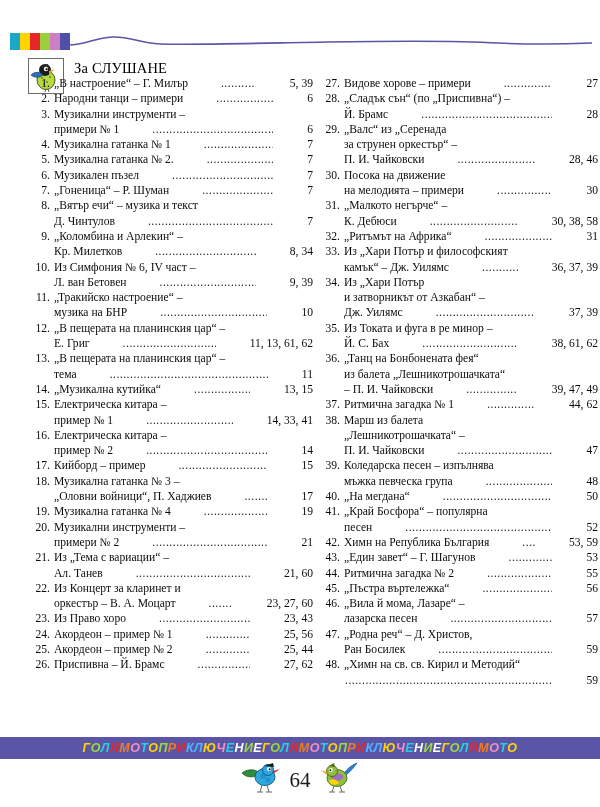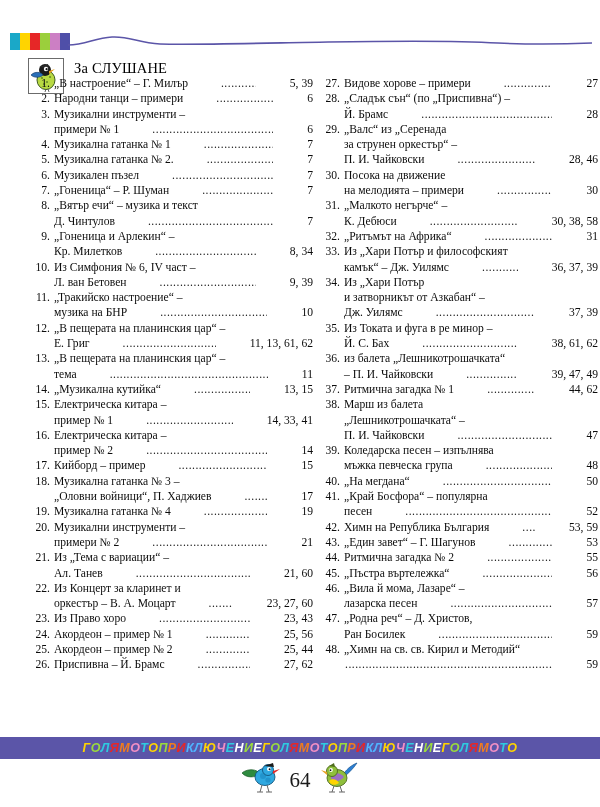--- a/index.html
+++ b/index.html
@@ -256,21 +256,21 @@
             <span class="num">8.</span>
             <span class="line">„Вятър ечи“ – музика и текст</span>
             <span class="line has-leader">
               <span class="txt">Д. Чинтулов</span>
               <span class="leader">..........................................................................................</span>
               <span class="pages">7</span>
             </span>
           </li>
           <li>
             <span class="num">9.</span>
-            <span class="line">„Гоненица и Арлекин“ –</span>
+            <span class="line">„Коломбина и Арлекин“ –</span>
             <span class="line has-leader">
               <span class="txt">Кр. Милетков</span>
               <span class="leader">..........................................................................................</span>
               <span class="pages">8, 34</span>
             </span>
           </li>
           <li>
             <span class="num">10.</span>
             <span class="line">Из Симфония № 6, IV част –</span>
             <span class="line has-leader">
@@ -496,20 +496,21 @@
             <span class="num">35.</span>
             <span class="line">Из Токата и фуга в ре минор –</span>
             <span class="line has-leader">
               <span class="txt">Й. С. Бах</span>
               <span class="leader">..........................................................................................</span>
               <span class="pages">38, 61, 62</span>
             </span>
           </li>
           <li>
             <span class="num">36.</span>
+            <span class="line">„Танц на Бонбонената фея“</span>
             <span class="line">из балета „Лешникотрошачката“</span>
             <span class="line has-leader">
               <span class="txt">– П. И. Чайковски</span>
               <span class="leader">..........................................................................................</span>
               <span class="pages">39, 47, 49</span>
             </span>
           </li>
           <li>
             <span class="num">37.</span>
             <span class="line has-leader">

